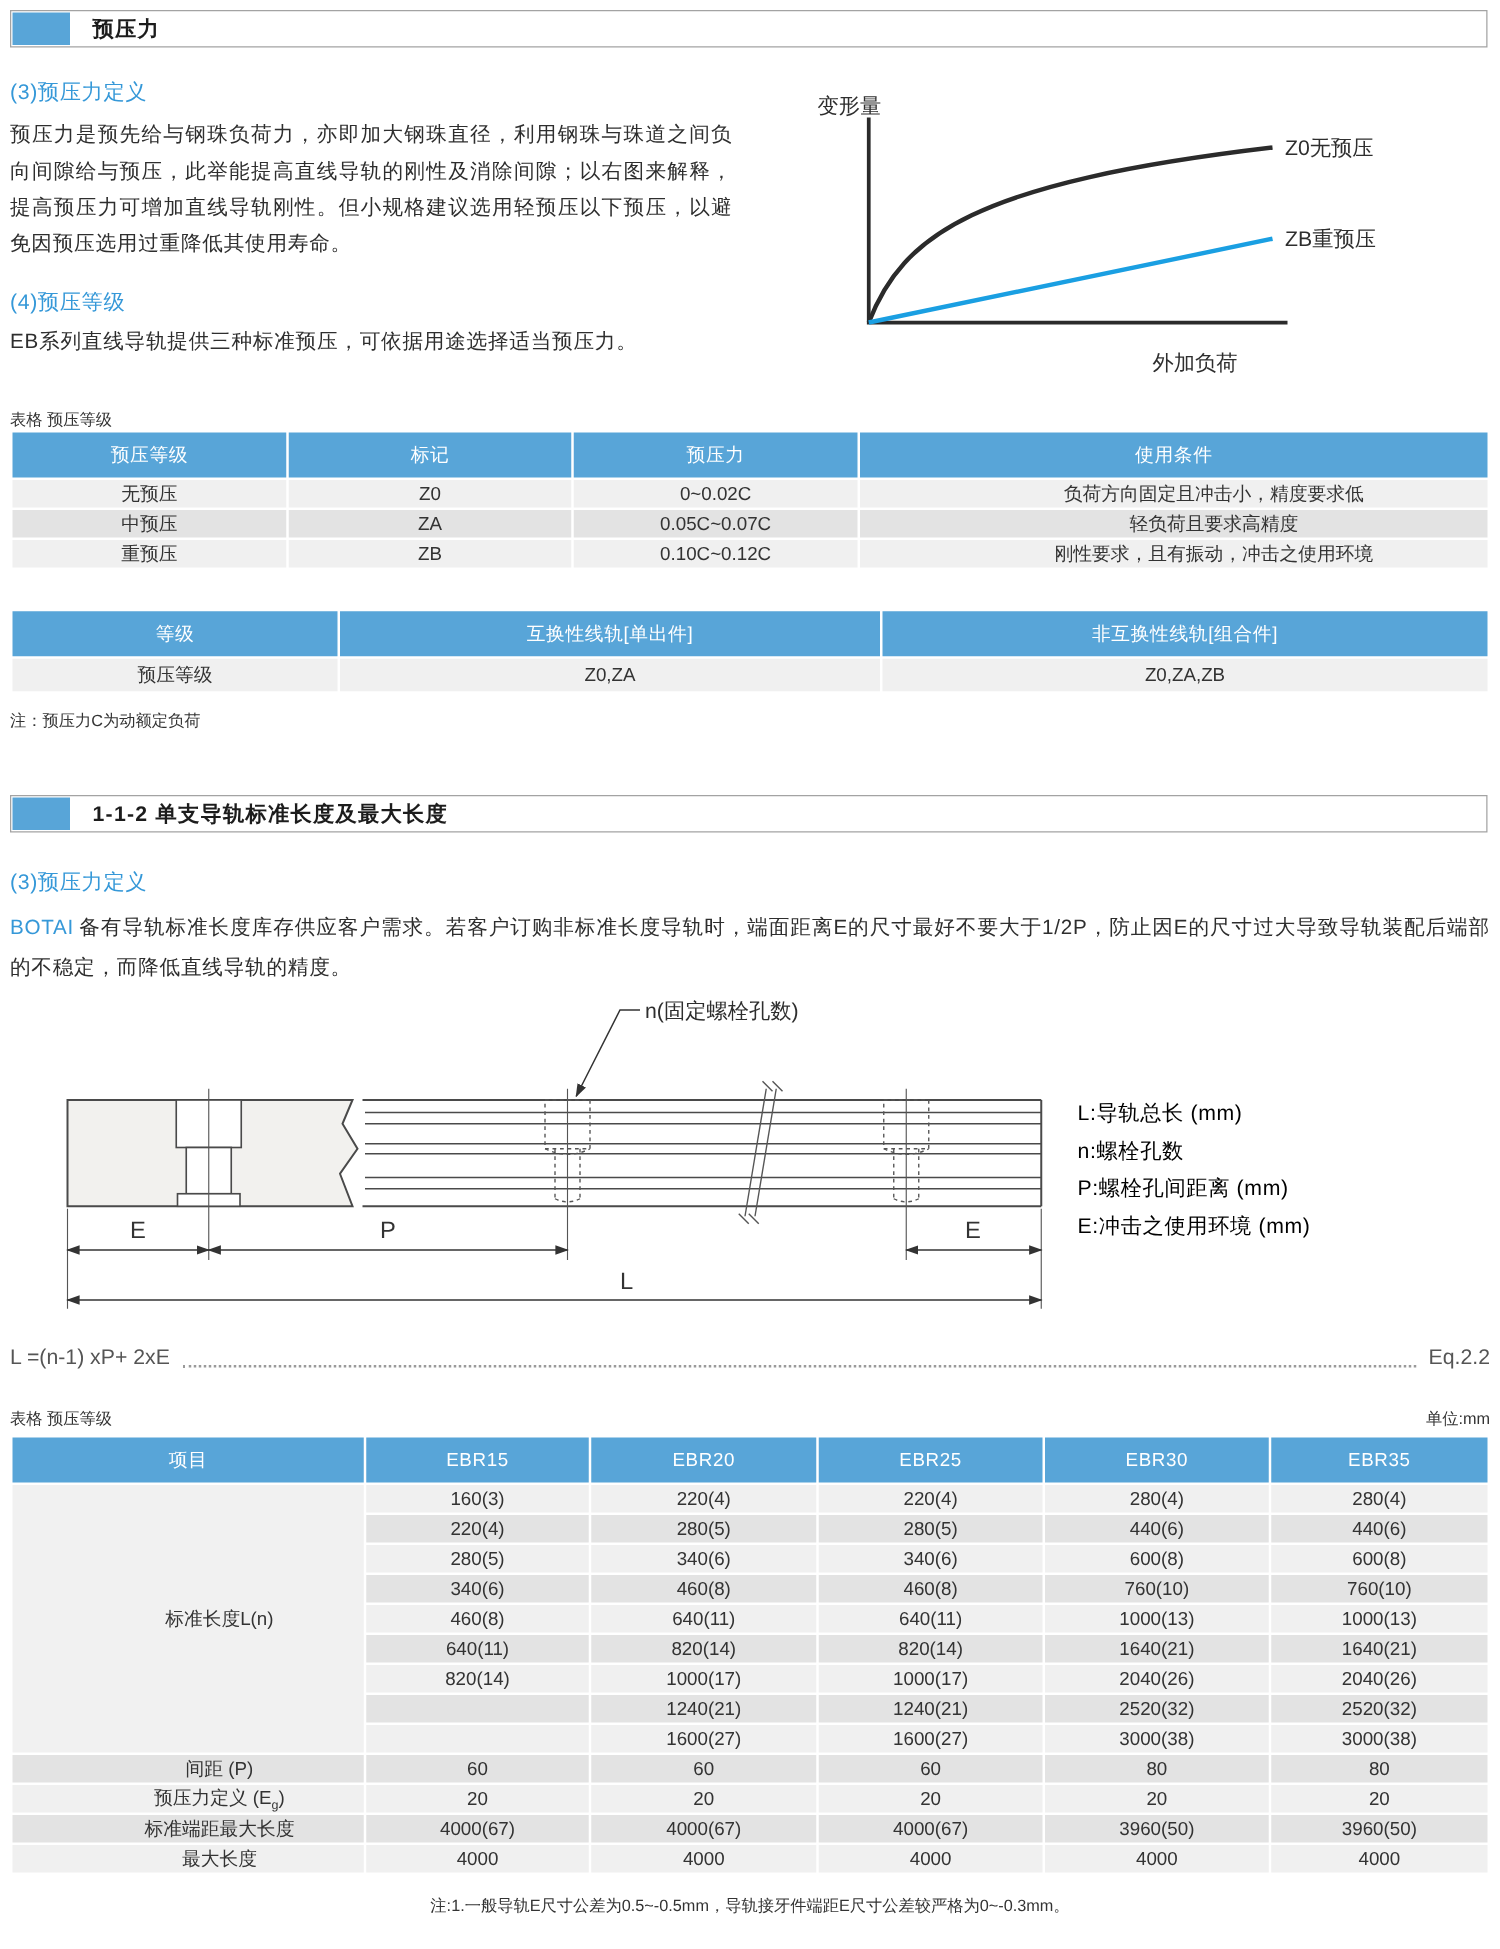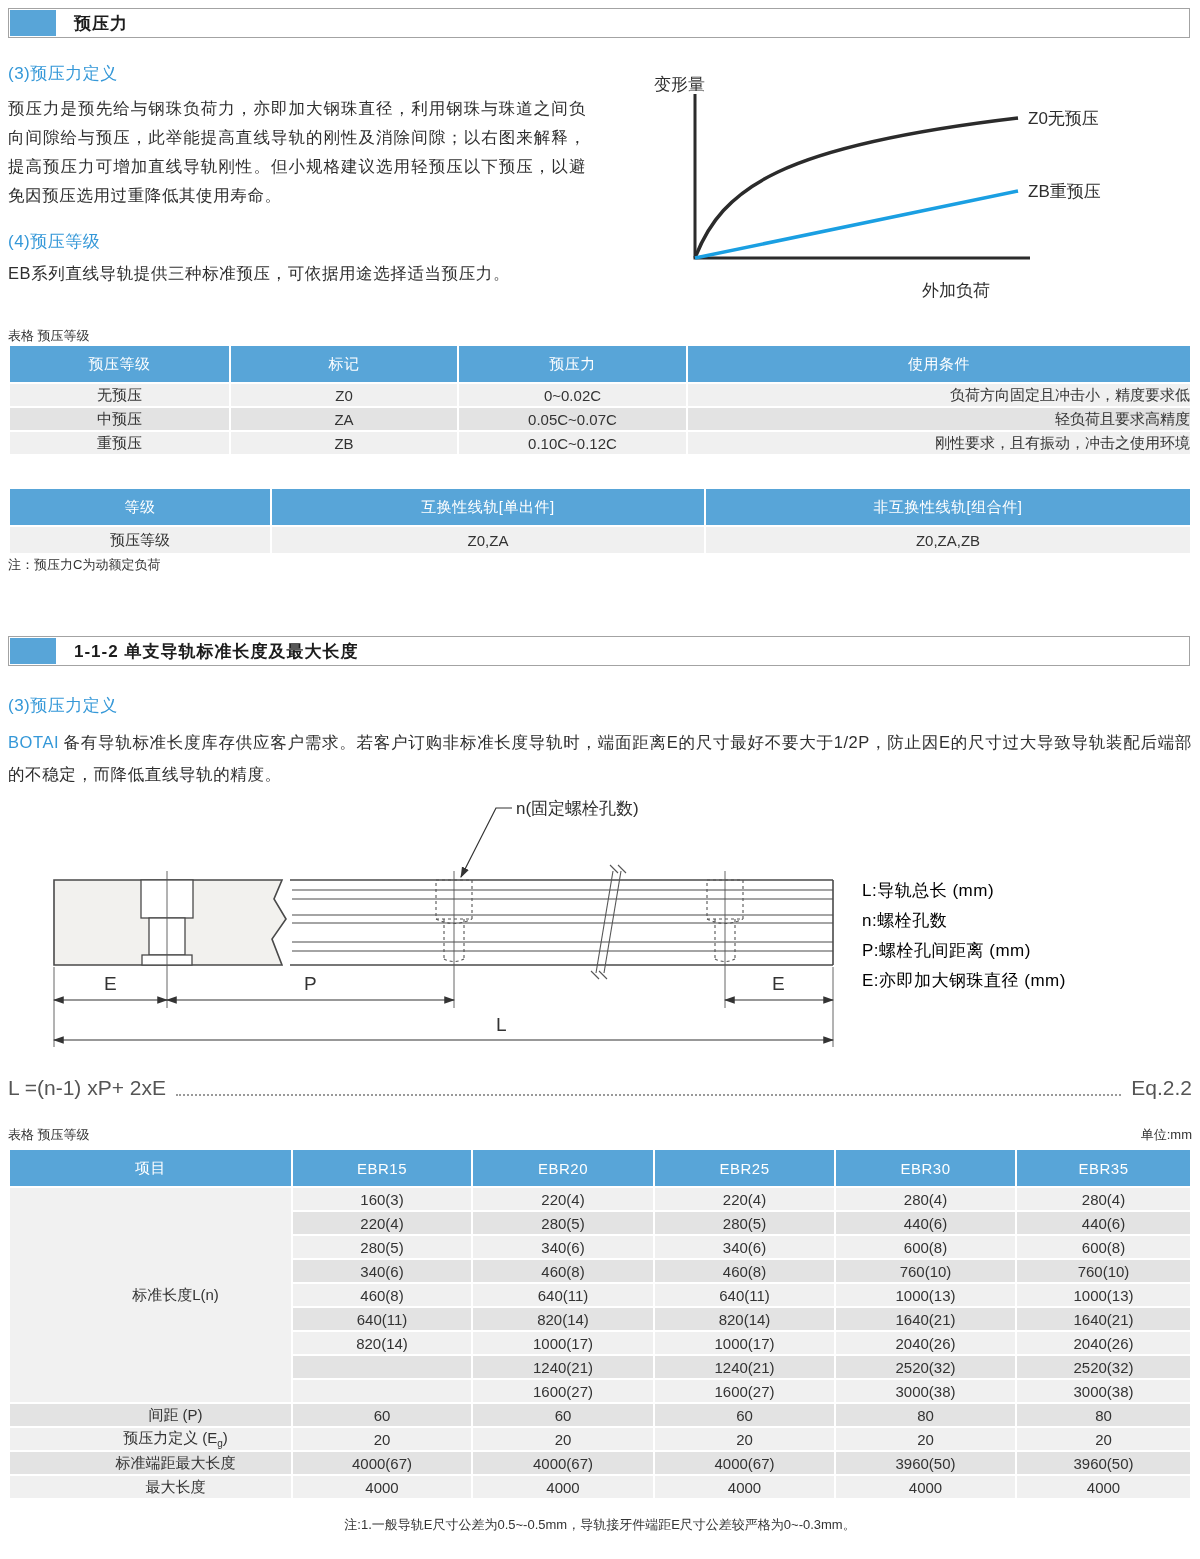--- a/index.html
+++ b/index.html
@@ -19,34 +19,34 @@
   .cap{font-size:13px;color:#333;}
   .caprow{display:flex;justify-content:space-between;width:1184px;font-size:13px;color:#333;}
 
   
   table{border-collapse:separate;border-spacing:2px;table-layout:fixed;}
   th{background:#58a5d8;color:#fff;font-weight:normal;font-size:15px;height:36px;
      text-align:center;padding:0;letter-spacing:.5px;}
   td{font-size:15px;color:#333;text-align:center;height:22px;padding:0;}
   .rl{background:#f0f0f0;}
   .rd{background:#e3e3e3;}
-  .cond{text-align:right;padding-left:64px;}
+  .cond{text-align:center;padding-left:64px;}
   .t1{width:1184px;}
   .t2{width:1184px;}
   .t2 td{height:26px;}
   .t3{width:1184px;}
   .lbl{text-align:center;padding-left:50px;}
   .grp{background:#f1f1f1;}
   sub{font-size:10px;}
 
   .note{font-size:13px;color:#333;line-height:21px;}
   .note .ind{padding-left:14px;}
 
   
-  .formula{display:flex;align-items:center;width:1184px;font-size:21px;color:#555;}
+  .formula{display:flex;align-items:center;width:1184px;font-size:17px;color:#555;}
   .dots{flex:1;border-bottom:2px dotted #9a9a9a;height:13px;margin:0 10px;}
 
   
   .ct{font-size:17px;fill:#2e2e2e;}
   .dimt{font-size:19px;fill:#333;}
   .callt{font-size:17px;fill:#2e2e2e;}
   .legend div{font-size:17px;color:#000000;line-height:30px;letter-spacing:.5px;}
 </style>
 </head>
 <body>
@@ -128,21 +128,21 @@
     </thead>
     <tbody>
       <tr>
         <td class="rl">预压等级</td>
         <td class="rl">Z0,ZA</td>
         <td class="rl">Z0,ZA,ZB</td>
       </tr>
     </tbody>
   </table>
 
-  <div class="abs note" style="left:8px;top:554px;">注：预压力C为动额定负荷</div>
+  <div class="abs note" style="left:8px;top:566px;">注：预压力C为动额定负荷</div>
 
   <div class="abs strip" style="top:636px;">
     <div class="sq"></div>
     <span class="st">1-1-2 单支导轨标准长度及最大长度</span>
   </div>
 
   <div class="abs bh" style="left:8px;top:694px;">(3)预压力定义</div>
   <div class="abs body-text" style="left:8px;top:726px;width:1184px;line-height:32px;">
     <span class="brand">BOTAI</span><span>备有导轨标准长度库存供应客户需求。若客户订购非标准长度导轨时，端面距离E的尺寸最好不要大于1/2P，防止因E的尺寸过大导致导轨装配后端部的不稳定，而降低直线导轨的精度。</span>
   </div>
@@ -216,21 +216,21 @@
     <text x="466" y="238" class="dimt">L</text>
 
     <path d="M482,15 L466,15 L431,84" fill="none" stroke="#333" stroke-width="1.2" marker-end="url(#ar)"></path>
     <text x="486" y="21" class="callt">n(固定螺栓孔数)</text>
   </svg>
 
   <div class="abs legend" style="left:862px;top:876px;">
     <div>L:导轨总长 (mm)</div>
     <div>n:螺栓孔数</div>
     <div>P:螺栓孔间距离 (mm)</div>
-    <div>E:亦即加大钢珠直径 (mm)</div>
+    <div>E:冲击之使用环境 (mm)</div>
   </div>
 
   <div class="abs formula" style="left:8px;top:1076px;">
     <span>L =(n-1) xP+ 2xE</span>
     <span class="dots"></span>
     <span>Eq.2.2</span>
   </div>
 
   <div class="abs caprow" style="left:8px;top:1126px;">
     <span>表格 预压等级</span>

